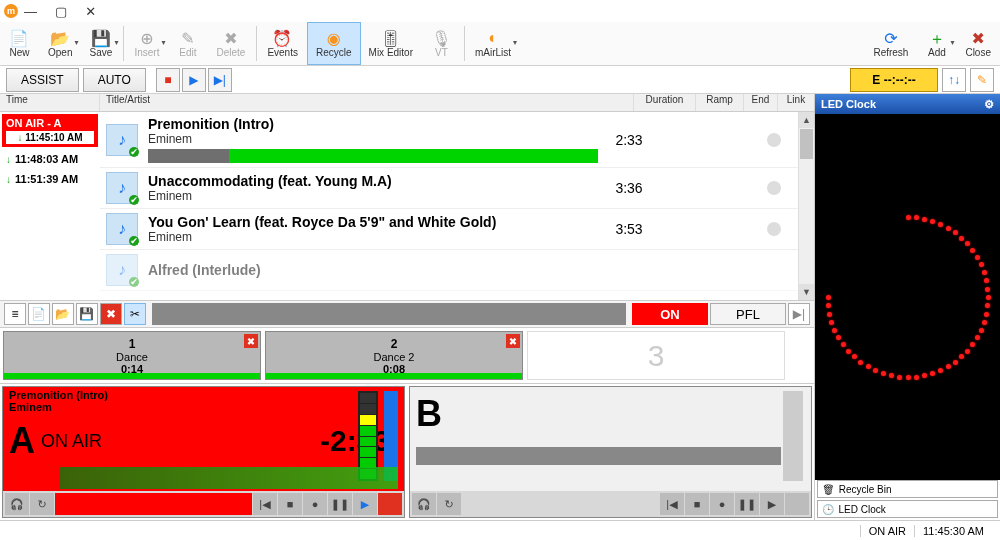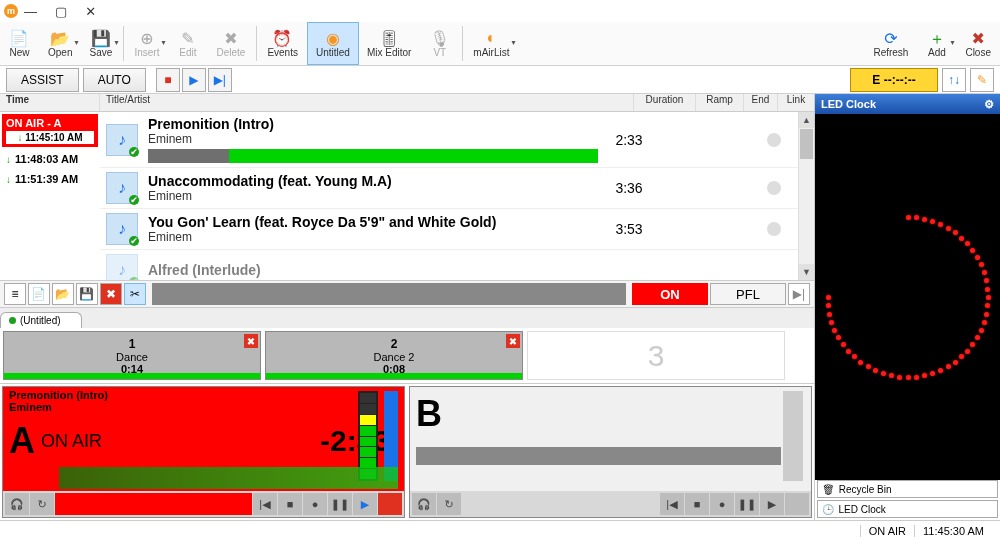--- a/index.html
+++ b/index.html
@@ -23,21 +23,21 @@
 .sq.stop { color: #e03020; }
 .sq.play { color: #1a73e8; }
 .sq.next { color: #1a73e8; }
 .spacer { flex: 1; }
 .e-display { background: #ffd633; border: 1px solid #b58900; height: 24px; width: 88px; display: flex; align-items: center; justify-content: center; font-size: 12px; font-weight: bold; }
 .clock-display { border: 1px solid #aaa; height: 24px; padding: 0 10px; display: flex; align-items: center; font-size: 13px; font-weight: bold; background: #fff; }
 .icon-btn { width: 24px; height: 24px; border: 1px solid #aaa; display: flex; align-items: center; justify-content: center; cursor: pointer; background: #fff; font-size: 12px; }
 .main { flex: 1; display: flex; overflow: hidden; }
 .left-area { flex: 1; display: flex; flex-direction: column; }
 .playlist-header { display: flex; height: 18px; background: #f0f0f0; border-bottom: 1px solid #ccc; font-size: 10px; color: #333; }
-.ph-time { width: 100px; padding-left: 6px; border-right: 1px solid #ddd; font-weight: bold; }
+.ph-time { width: 100px; padding-left: 6px; border-right: 1px solid #ddd; }
 .ph-ta { flex: 1; padding-left: 6px; border-right: 1px solid #ddd; }
 .ph-dur { width: 62px; text-align:center; border-right: 1px solid #ddd;}
 .ph-ramp { width: 48px; text-align:center; border-right: 1px solid #ddd;}
 .ph-end { width: 34px; text-align:center; border-right: 1px solid #ddd;}
 .ph-link { width: 36px; text-align:center; }
 .playlist { flex: 1; overflow: hidden; display: flex; }
 .pl-times { width: 100px; background: #fff; }
 .onair-badge { background: #ff0000; color: #fff; padding: 3px 4px; margin: 2px; font-weight: bold; font-size: 11px; }
 .onair-badge .t { background: #fff; color: #000; padding: 1px 4px; font-size: 10px; display: block; margin-top: 2px; text-align:center;}
 .time-row { display: flex; align-items: center; gap: 4px; padding: 4px 6px; font-size: 11px; font-weight: bold; }
@@ -148,21 +148,21 @@
       <span class="ico">✖</span>
       <span>Delete</span>
     </div>
   <div class="tb-sep"></div>
   <div class="tb-item">
       <span class="ico" style="color:#c0392b">⏰</span>
       <span>Events</span>
     </div>
   <div class="tb-item sel">
       <span class="ico" style="color:#f7941d">◉</span>
-      <span>Untitled</span>
+      <span>Recycle</span>
     </div>
   <div class="tb-item">
       <span class="ico">🎚</span>
       <span>Mix Editor</span>
     </div>
   <div class="tb-item dis">
       <span class="ico">🎙</span>
       <span>VT</span>
     </div>
   <div class="tb-sep"></div>
@@ -292,26 +292,20 @@
       <div class="mini" style="color:#f7941d">📂</div>
       <div class="mini" style="color:#c0392b">💾</div>
       <div class="mini red">✖</div>
       <div class="mini sel">✂</div>
       <div class="long-gray"></div>
       <div class="on-btn">ON</div>
       <div class="pfl-btn">PFL</div>
       <div class="mini" style="color:#888">▶|</div>
     </div>
 
-    <div class="tab-strip">
-      <div class="tab">
-          <span class="gdot"></span>
-          <span>(Untitled)</span>
-        </div>
-    </div>
 
     <div class="cartwall-row">
       <div class="cart">
         <div class="x">✖</div>
         <div class="num">1</div>
         <div class="cname">Dance</div>
         <div class="ctime">0:14</div>
         <div class="cbar"></div>
       </div>
       <div class="cart">

